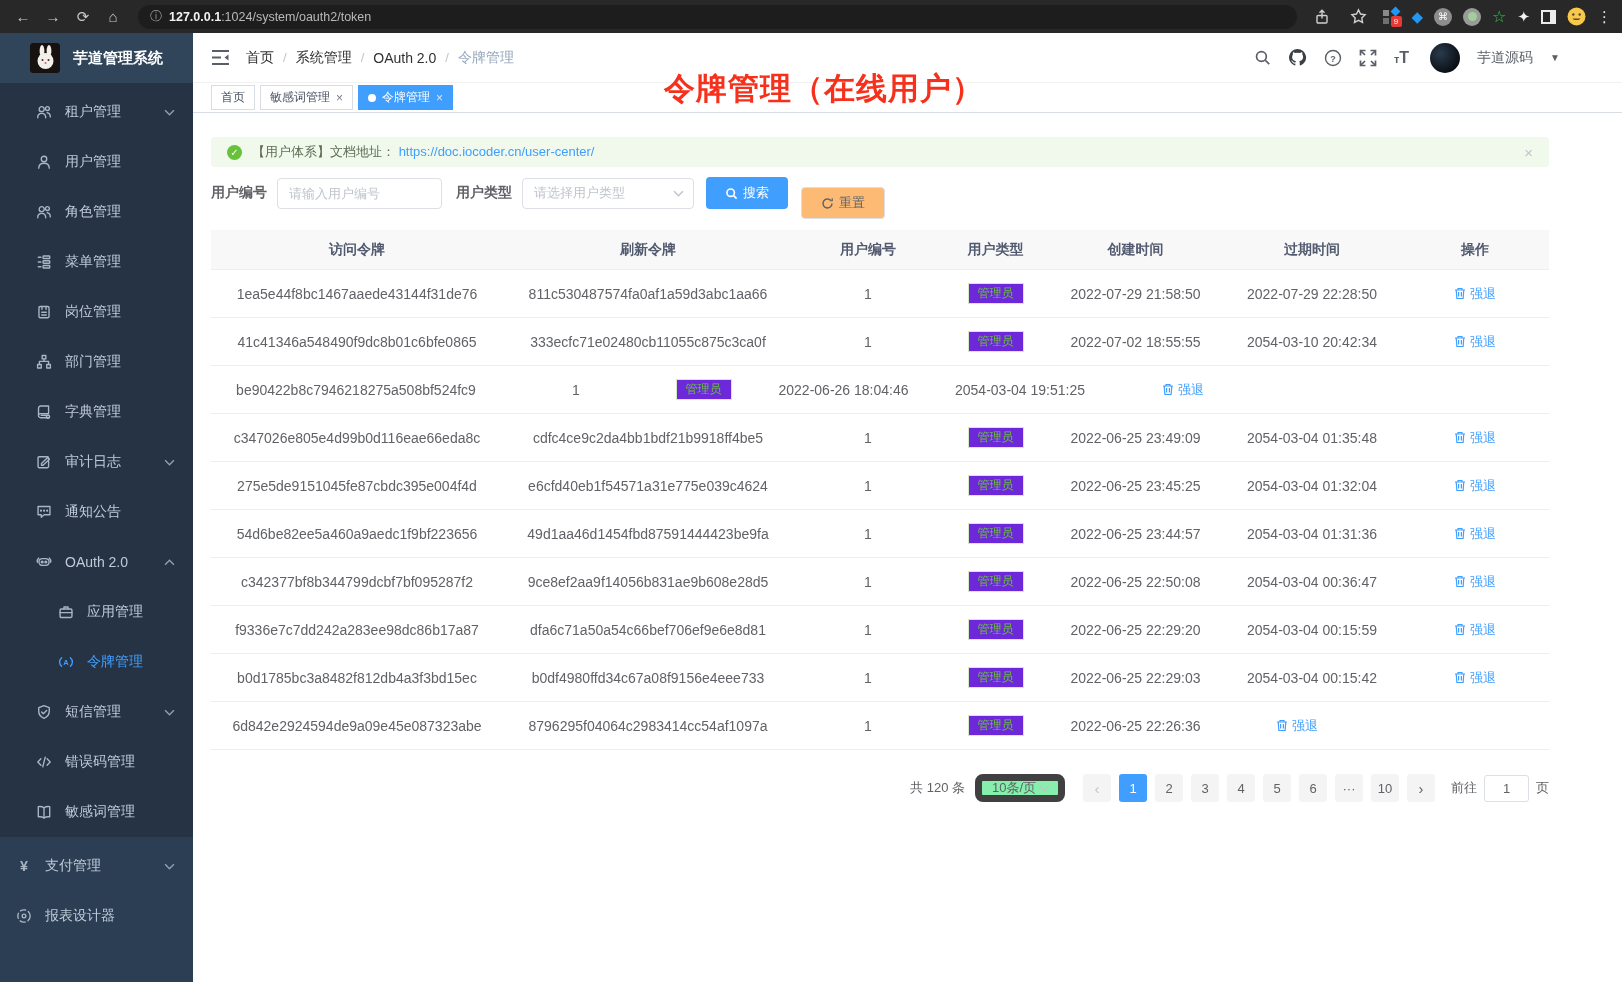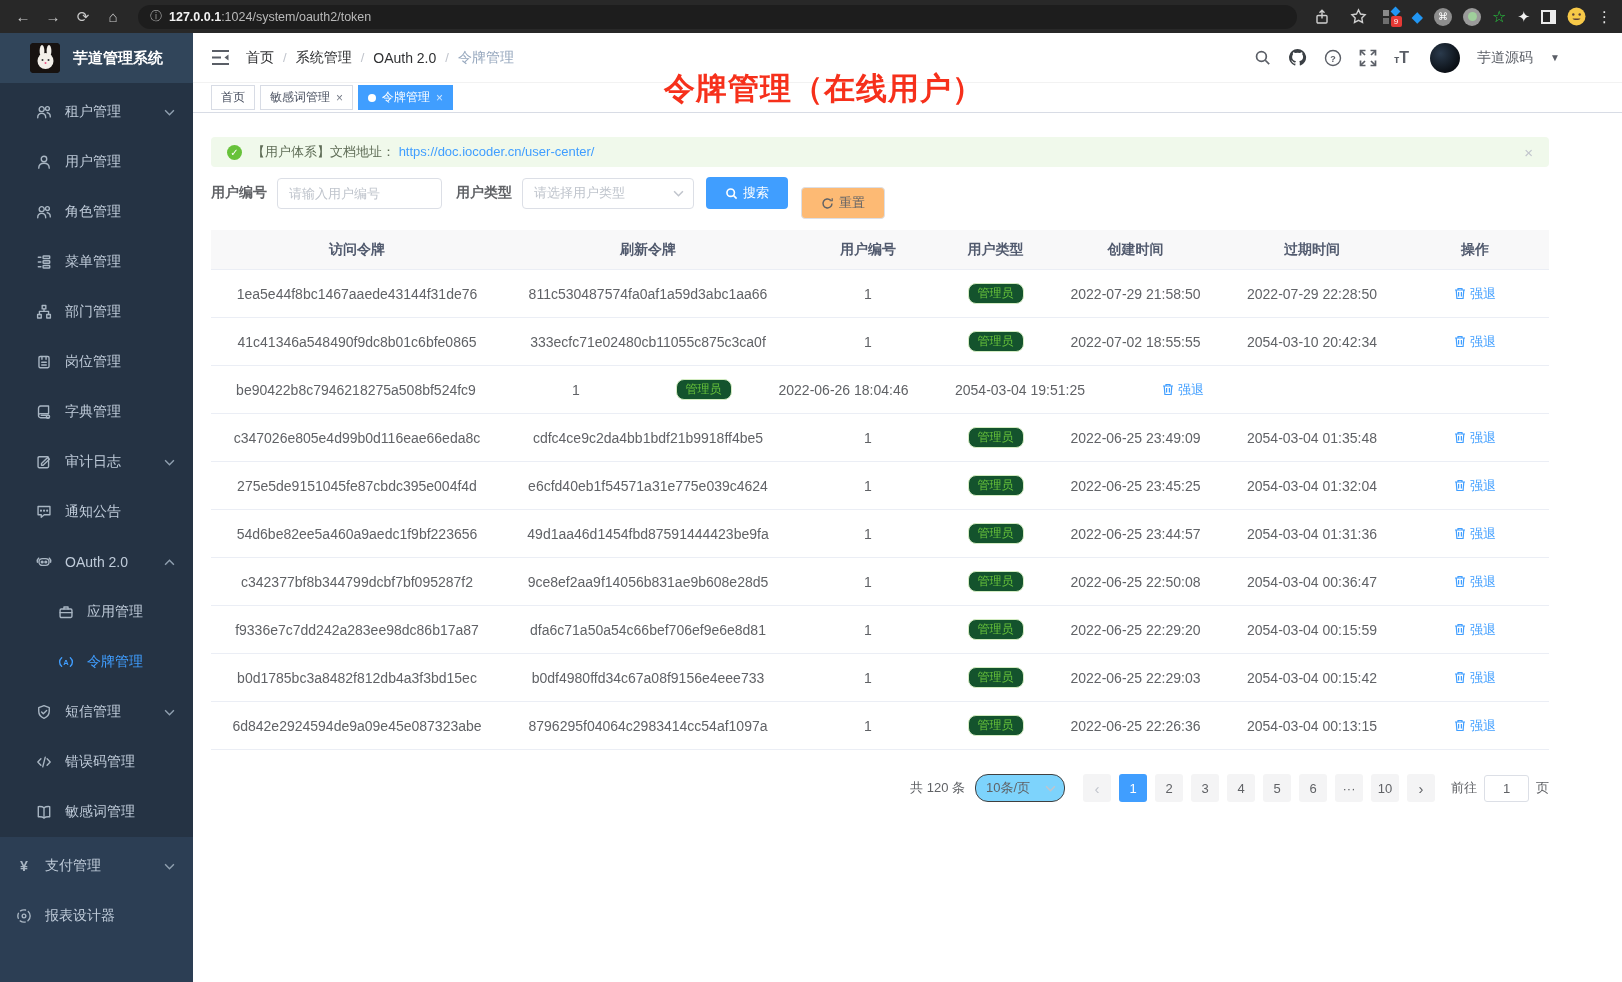--- a/index.html
+++ b/index.html
@@ -90,27 +90,27 @@
   .btn-primary { background:#409eff; color:#fff; margin-left:12px; }
   .btn-plain { background:#fdba74; border:1px solid #dcdfe6; color:#606266; margin-left:13px;margin-top:20px; }
 
   
   .table { margin-top:21px; width:1338px; font-size:14px; color:#606266; }
   .thead { display:flex; background:#f8f8f9; height:40px; border-bottom:1px solid #ebeef5; }
   .th { display:flex; align-items:center; justify-content:center; font-weight:bold; color:#515a6e; }
   .tr { display:flex; height:48px; border-bottom:1px solid #ebeef5;text-align:right; }
   .td { display:flex; align-items:center; justify-content:center; }
   .c0{width:292px}.c1{width:290px}.c2{width:150px}.c3{width:105px}.c4{width:175px}.c5{width:178px}.c6{width:148px}
-  .badge { background:#14532d; border:1px solid #d4ecc2; color:#67c23a; font-size:12px; padding:2px 9px; border-radius:8px; line-height:1.3; }
+  .badge { background:#6d28d9; border:1px solid #d4ecc2; color:#67c23a; font-size:12px; padding:2px 9px; border-radius:0; line-height:1.3; }
   .action-link { color:#409eff; font-size:13px; display:inline-flex; align-items:center; gap:4px; cursor:pointer; text-decoration:none; }
 
   
   .pagination { width:1338px; display:flex; align-items:center; justify-content:flex-end; margin-top:24px; font-size:13px; color:#606266; }
   .pg-total { margin-right:10px; }
-  .page-size { width:90px; height:28px; border:1px solid #404040; border-radius:13px; display:flex; align-items:center; justify-content:space-between; padding:0 8px 0 10px; color:#606266; cursor:pointer; margin-right:14px; background:#7dd3fc; }
+  .page-size { width:90px; height:28px; border:7px solid #404040; border-radius:8px; display:flex; align-items:center; justify-content:space-between; padding:0 8px 0 10px; color:#606266; cursor:pointer; margin-right:14px; background:#86efac; }
   .pg-btn { min-width:28px; height:28px; border-radius:3px; background:#f4f4f5; display:flex; align-items:center; justify-content:center; margin:0 4px; cursor:pointer; padding:0 4px; }
   .pg-btn.active { background:#409eff; color:#fff; }
   .pg-arrow { font-size:15px; }
   .pg-prev { color:#c0c4cc; }
   .pg-goto { margin-left:12px; display:flex; align-items:center; gap:7px; }
   .goto-input { width:45px; height:27px; border:1px solid #dcdfe6; border-radius:3px; text-align:center; font-size:13px; color:#606266; outline:none; }
 
   
   .annotation { position:absolute; left:664px; top:68px; font-size:31px; font-weight:bold; letter-spacing:1px; z-index:10; }
 
@@ -235,37 +235,37 @@
               <rect x="6.2" y="5.9" width="5.8" height="2.2" rx=".5"></rect>
               <rect x="6.2" y="10.1" width="5.8" height="2.2" rx=".5"></rect>
             </svg>
           </span>
     <span class="nav-label">菜单管理</span>
   </div>
 
   <div class="nav-item level-1">
     <span class="nav-icon">
             <svg width="16" height="16" viewBox="0 0 14 14" fill="none" stroke="currentColor" stroke-width="1.2" stroke-linecap="round" stroke-linejoin="round">
+              <rect x="2.6" y="2.2" width="8.8" height="9.8" rx="1"></rect>
+              <path d="M5.2 2.2V4.6M8.8 2.2V4.6M5 7.2h4M5 9.6h4"></path>
+            </svg>
+          </span>
+    <span class="nav-label">岗位管理</span>
+  </div>
+
+  <div class="nav-item level-1">
+    <span class="nav-icon">
+            <svg width="16" height="16" viewBox="0 0 14 14" fill="none" stroke="currentColor" stroke-width="1.2" stroke-linecap="round" stroke-linejoin="round">
               <rect x="5.4" y="1.3" width="3.2" height="3"></rect>
               <path d="M7 4.3v2.1M3 9.2V6.4h8v2.8"></path>
               <rect x="1.4" y="9.2" width="3.2" height="3"></rect>
               <rect x="9.4" y="9.2" width="3.2" height="3"></rect>
             </svg>
           </span>
     <span class="nav-label">部门管理</span>
-  </div>
-
-  <div class="nav-item level-1">
-    <span class="nav-icon">
-            <svg width="16" height="16" viewBox="0 0 14 14" fill="none" stroke="currentColor" stroke-width="1.2" stroke-linecap="round" stroke-linejoin="round">
-              <rect x="2.6" y="2.2" width="8.8" height="9.8" rx="1"></rect>
-              <path d="M5.2 2.2V4.6M8.8 2.2V4.6M5 7.2h4M5 9.6h4"></path>
-            </svg>
-          </span>
-    <span class="nav-label">岗位管理</span>
   </div>
 
   <div class="nav-item level-1">
     <span class="nav-icon">
             <svg width="16" height="16" viewBox="0 0 14 14" fill="none" stroke="currentColor" stroke-width="1.2" stroke-linecap="round" stroke-linejoin="round">
               <path d="M11 12H4a1.8 1.8 0 0 1 0-3.6h7V1.8H4A1.8 1.8 0 0 0 2.2 3.6v6.6"></path>
               <path d="M4.5 9.8H11"></path>
               <circle cx="10.5" cy="11.2" r="1.4"></circle>
             </svg>
           </span>
@@ -680,21 +680,20 @@
   </div>
 
   <div class="tr">
     <span class="td c0">6d842e2924594de9a09e45e087323abe</span>
     <span class="td c1">8796295f04064c2983414cc54af1097a</span>
     <span class="td c2">1</span>
     <span class="td c3">
                 <span class="badge">管理员</span>
               </span>
     <span class="td c4">2022-06-25 22:26:36</span>
-    <span class="td c5">2054-03-04 00:13:15</span>
     <span class="td c6">
       <a class="action-link">
         <svg width="12" height="13" viewBox="0 0 12 13" fill="none" stroke="#409eff" stroke-width="1.2">
                     <path d="M1 3h10M4 3V1.5h4V3M2.2 3l.7 8.5h6.2L9.8 3M4.6 5v4.5M7.4 5v4.5"></path>
                   </svg>
         <span class="action-label">强退</span>
       </a>
     </span>
   </div>
 </div>

